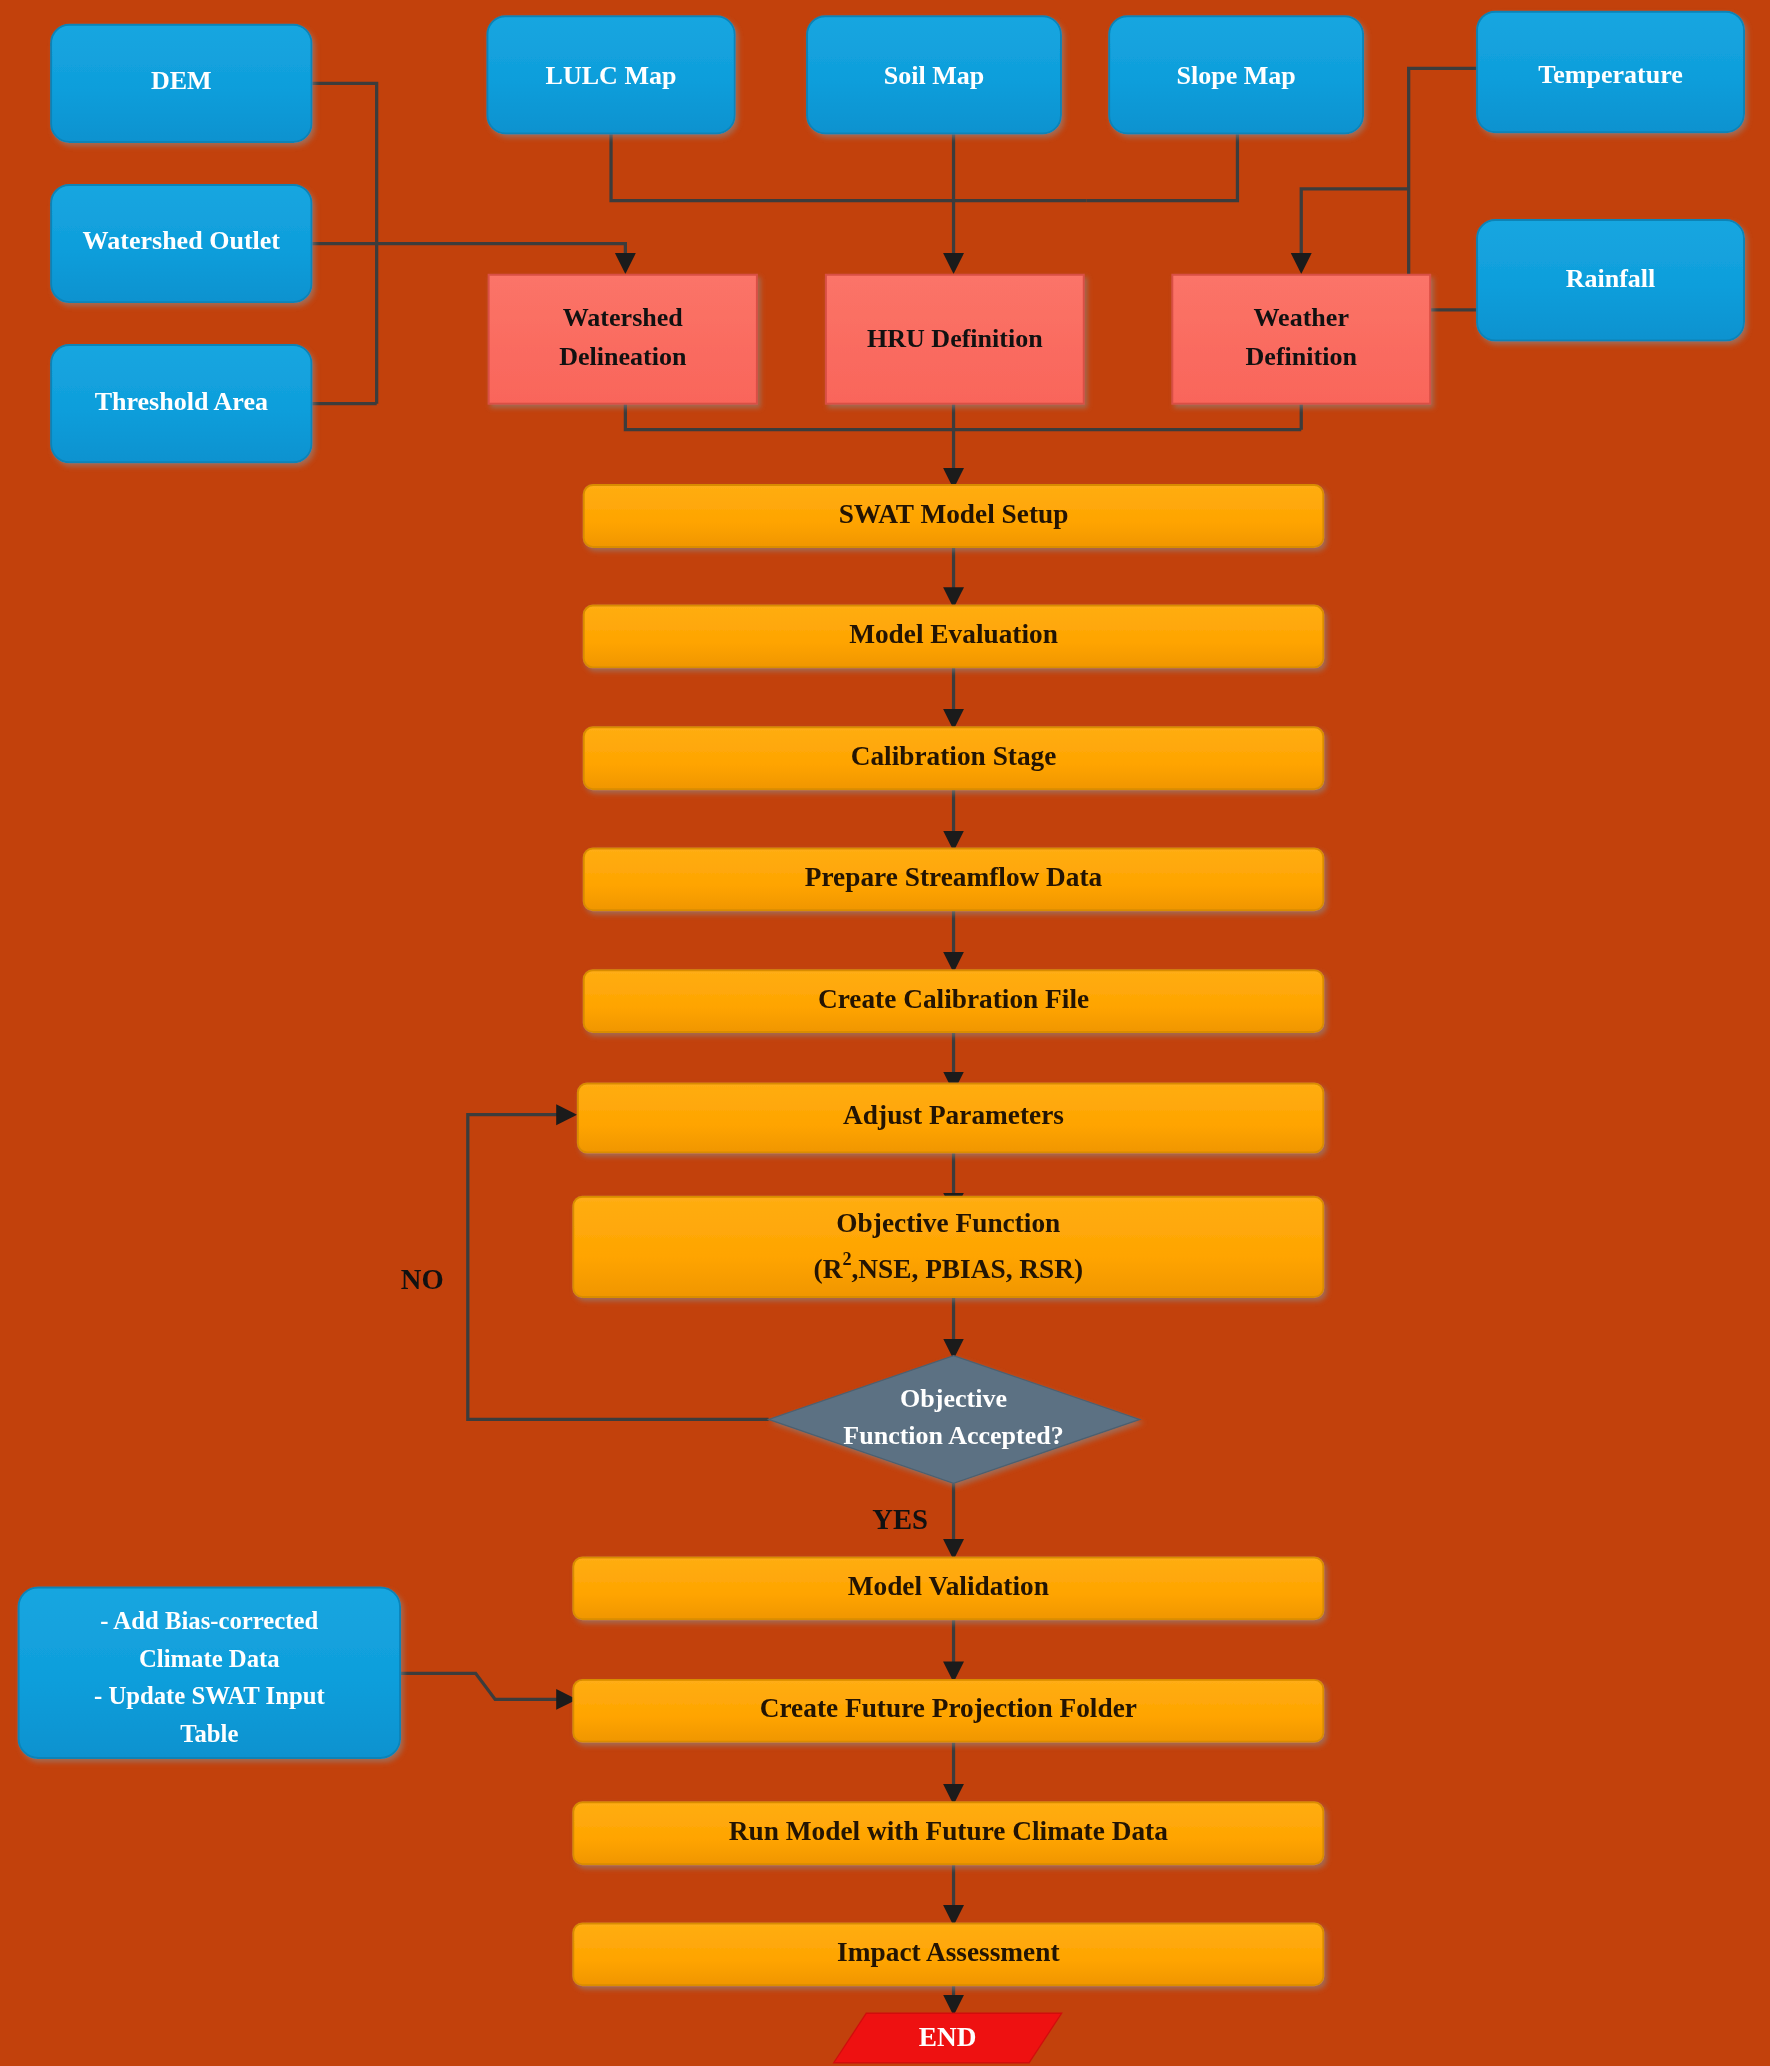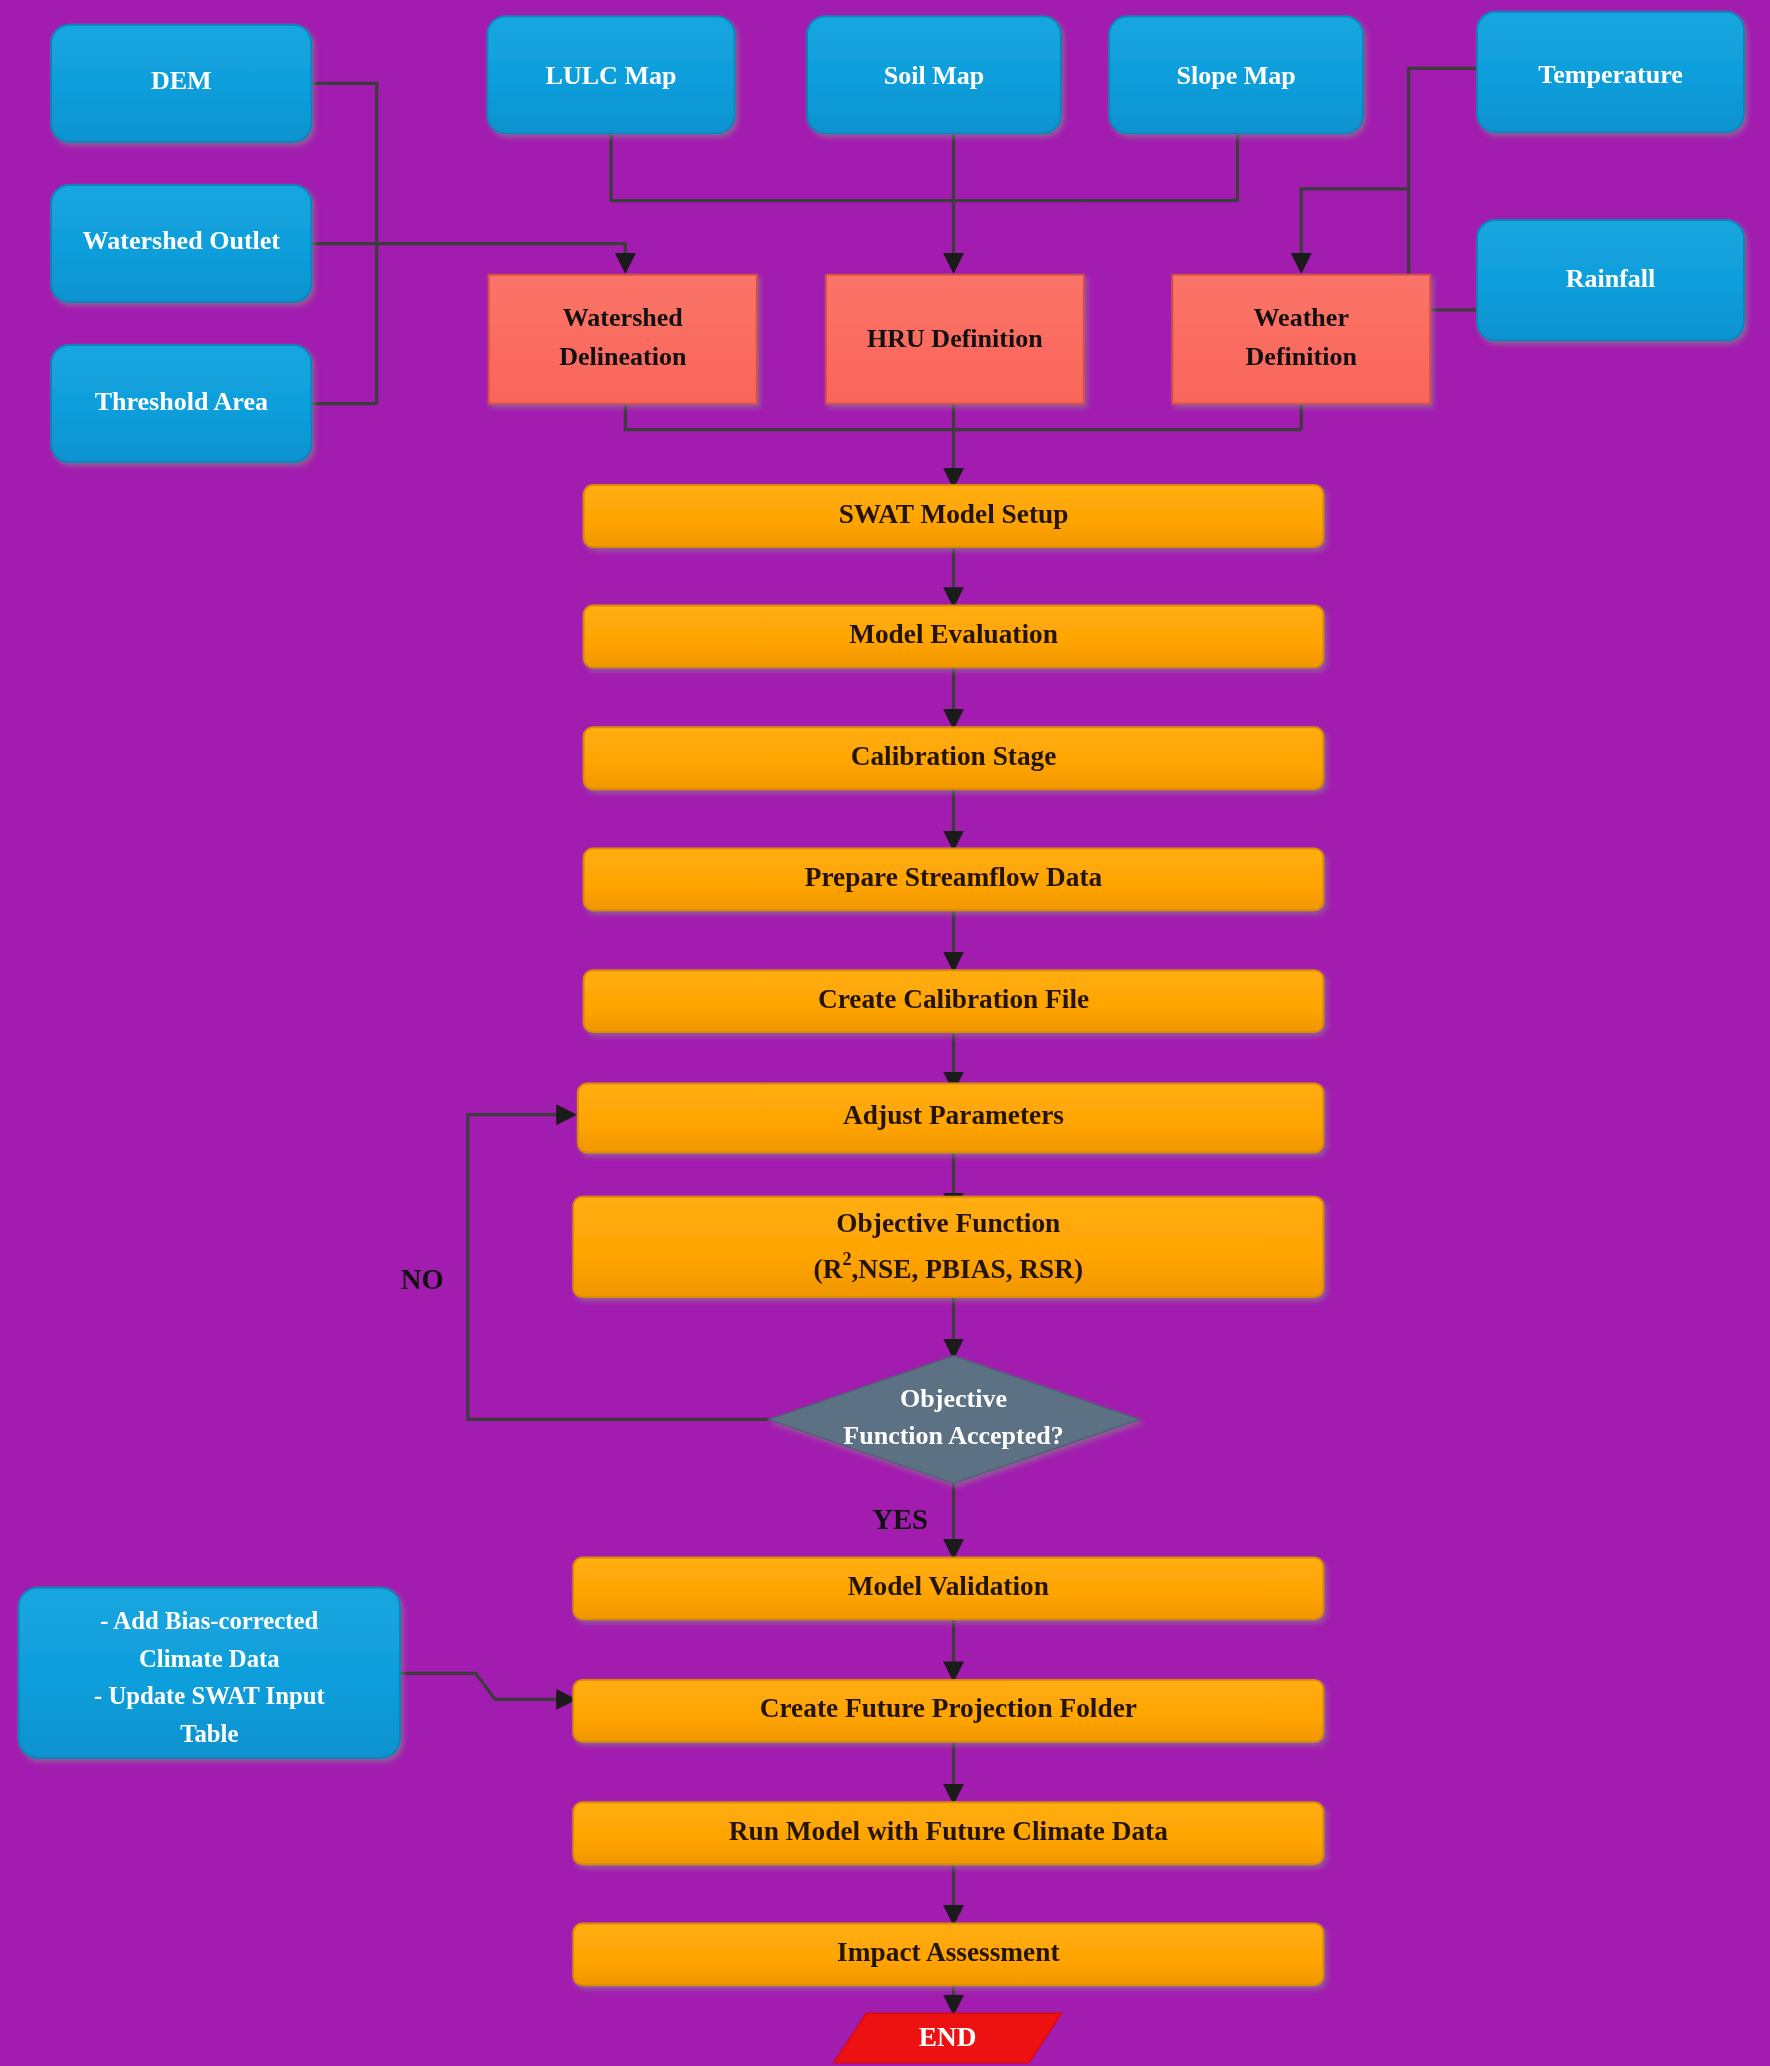--- a/index.html
+++ b/index.html
@@ -11,21 +11,21 @@
   body {
     width: 1771px;
     height: 2066px;
     font-family: "Liberation Serif", "DejaVu Serif", serif;
     overflow: hidden;
   }
   #flowchart-root {
     position: relative;
     width: 1771px;
     height: 2066px;
-    background: #a21caf;
+    background: #c2410c;
   }
   svg#flow-svg {
     position: absolute;
     left: 0;
     top: 0;
     width: 1771px;
     height: 2066px;
     display: block;
   }
   

